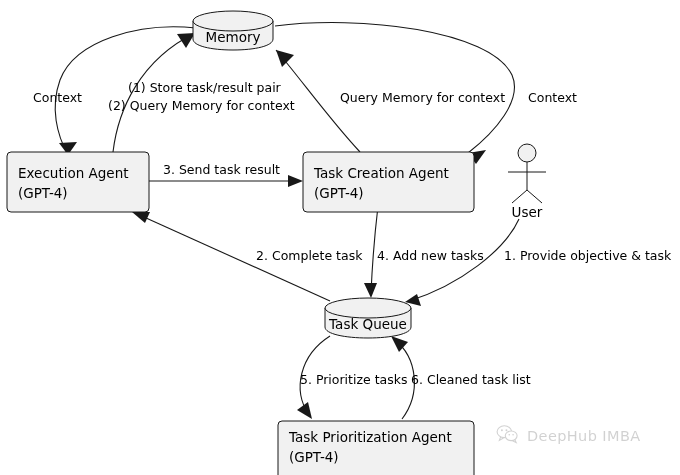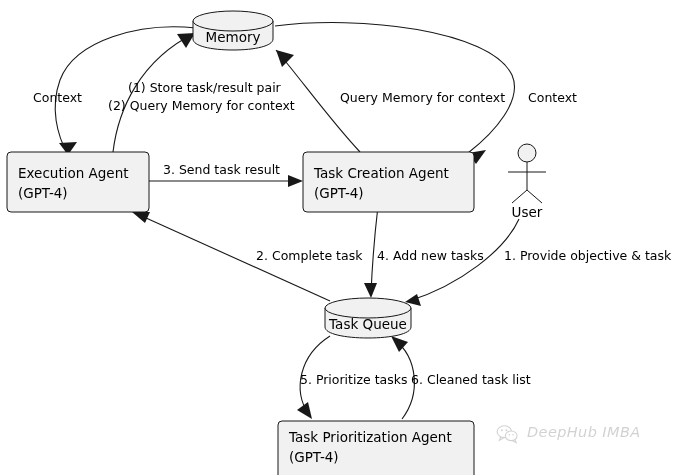--- a/index.html
+++ b/index.html
@@ -73,25 +73,24 @@
     font-size: 12.5px;
   }
   text.actor-label {
     font-size: 13.5px;
   }
   .watermark-wrap {
     position: absolute;
     left: 496px;
     top: 424px;
     display: flex;
-    align-items: flex-start;
+    align-items: flex-end;
     gap: 7px;
     opacity: 0.30;
     pointer-events: none;
-    font-style: italic;
   }
   .watermark-text {
     font-family: "DejaVu Sans", sans-serif;
     font-size: 14.5px;
     color: #6b6b6b;
     letter-spacing: 0.4px;
     white-space: nowrap;
   }
   .wm-icon {
     width: 24px;

